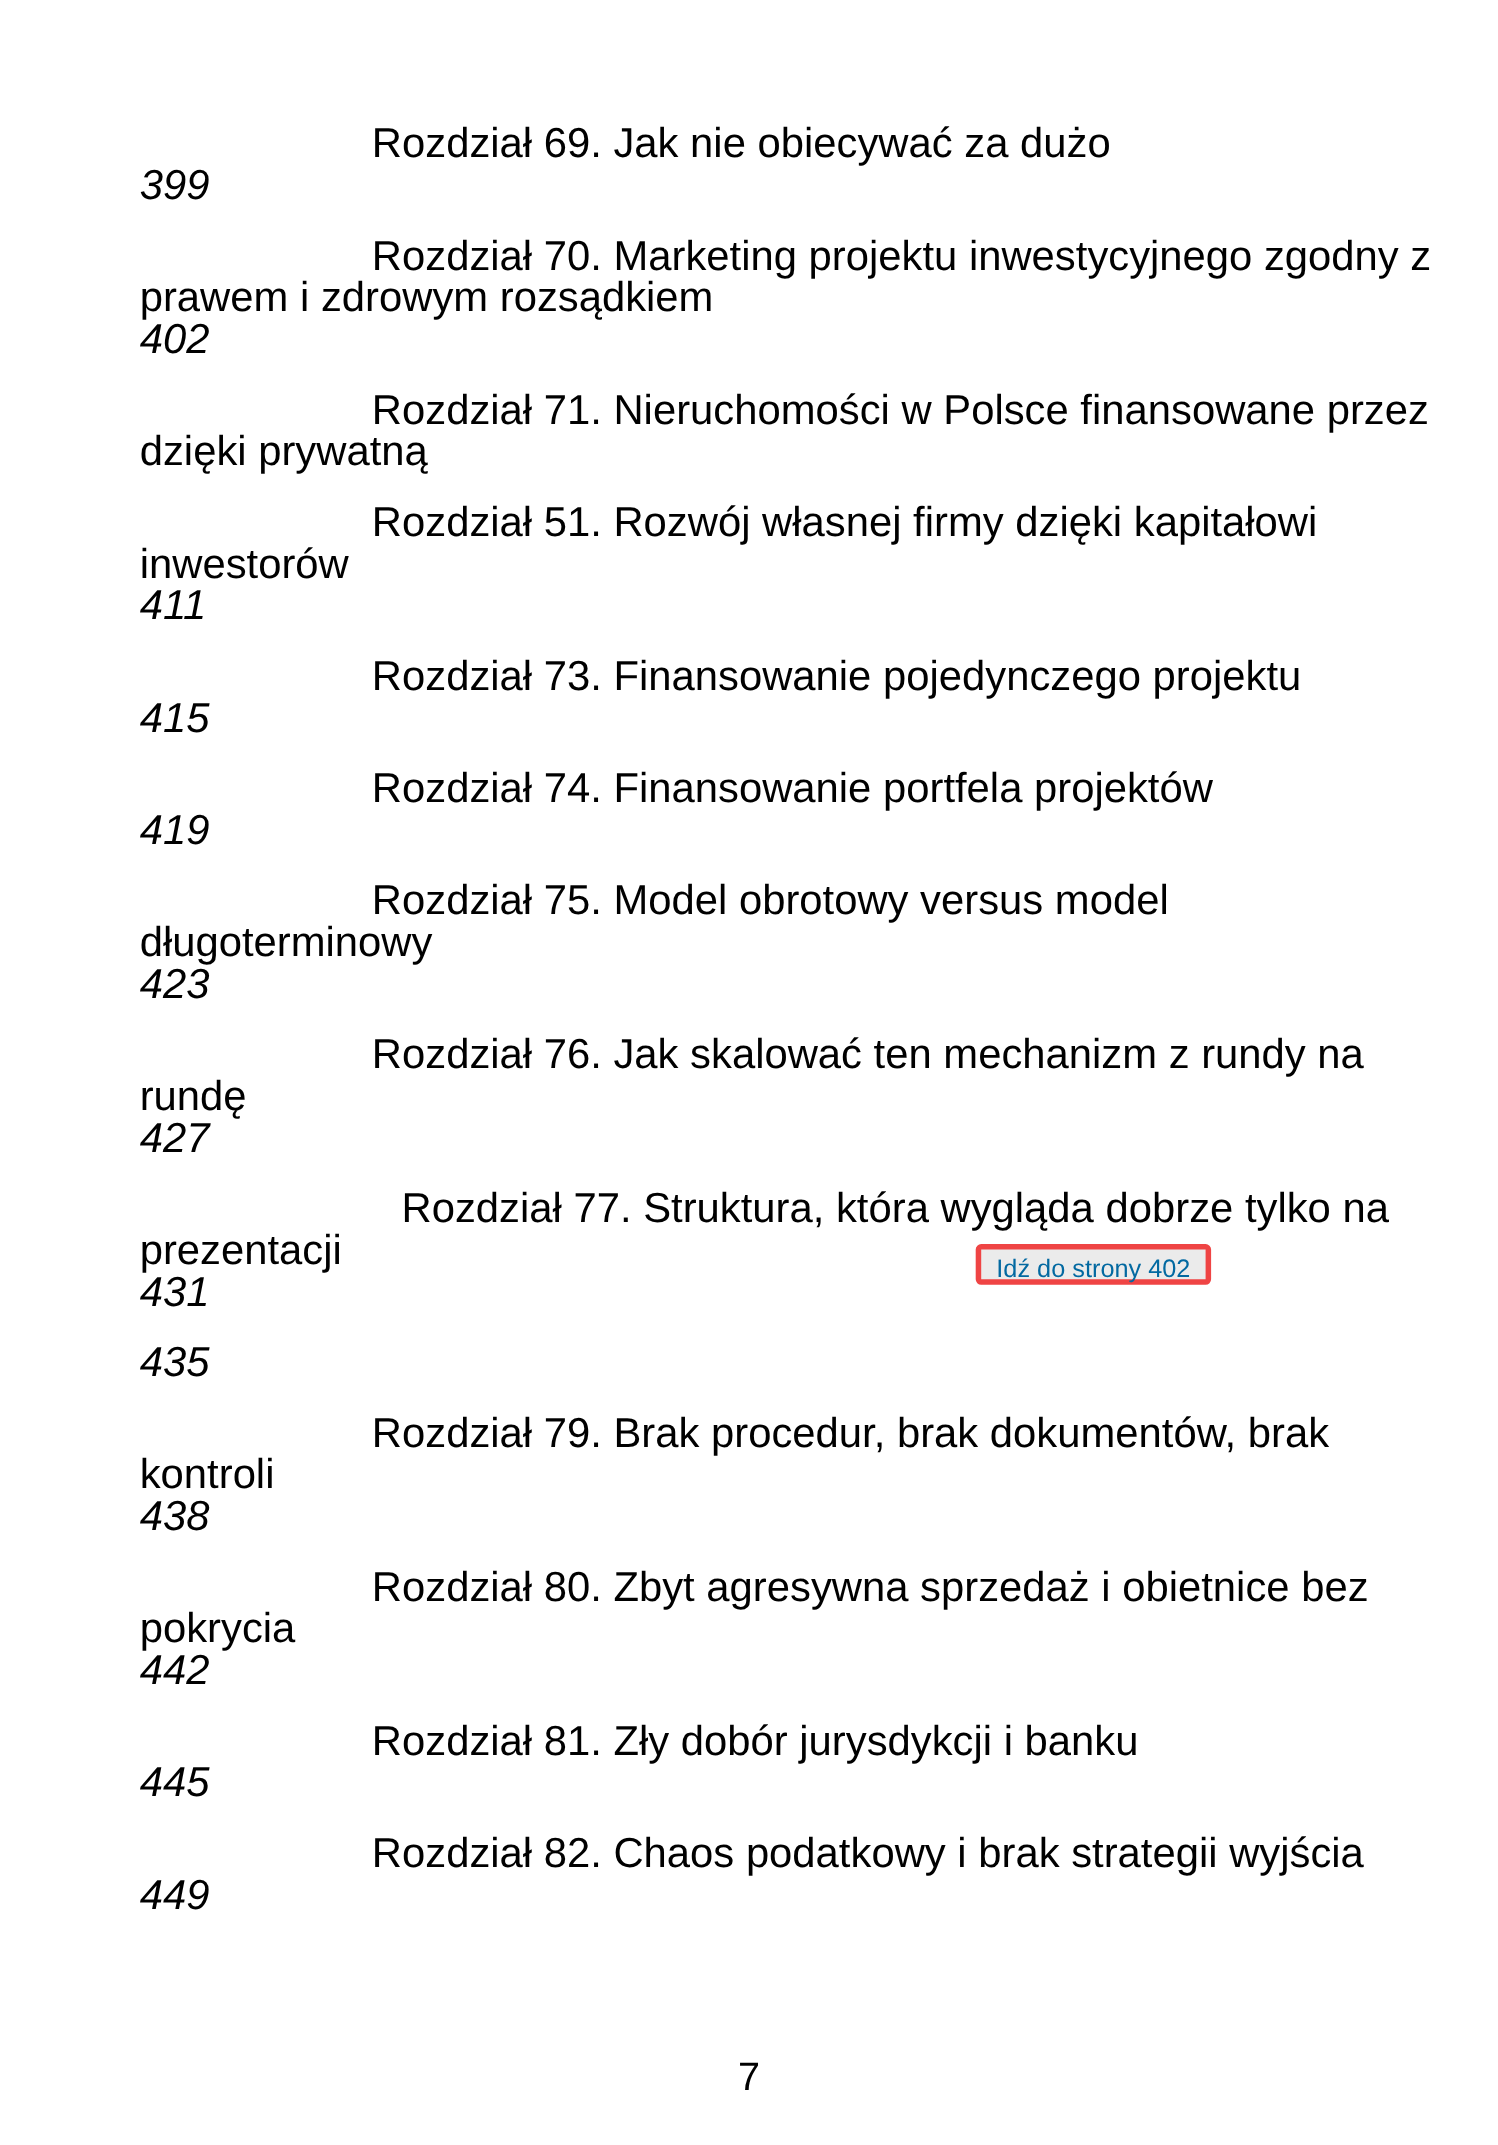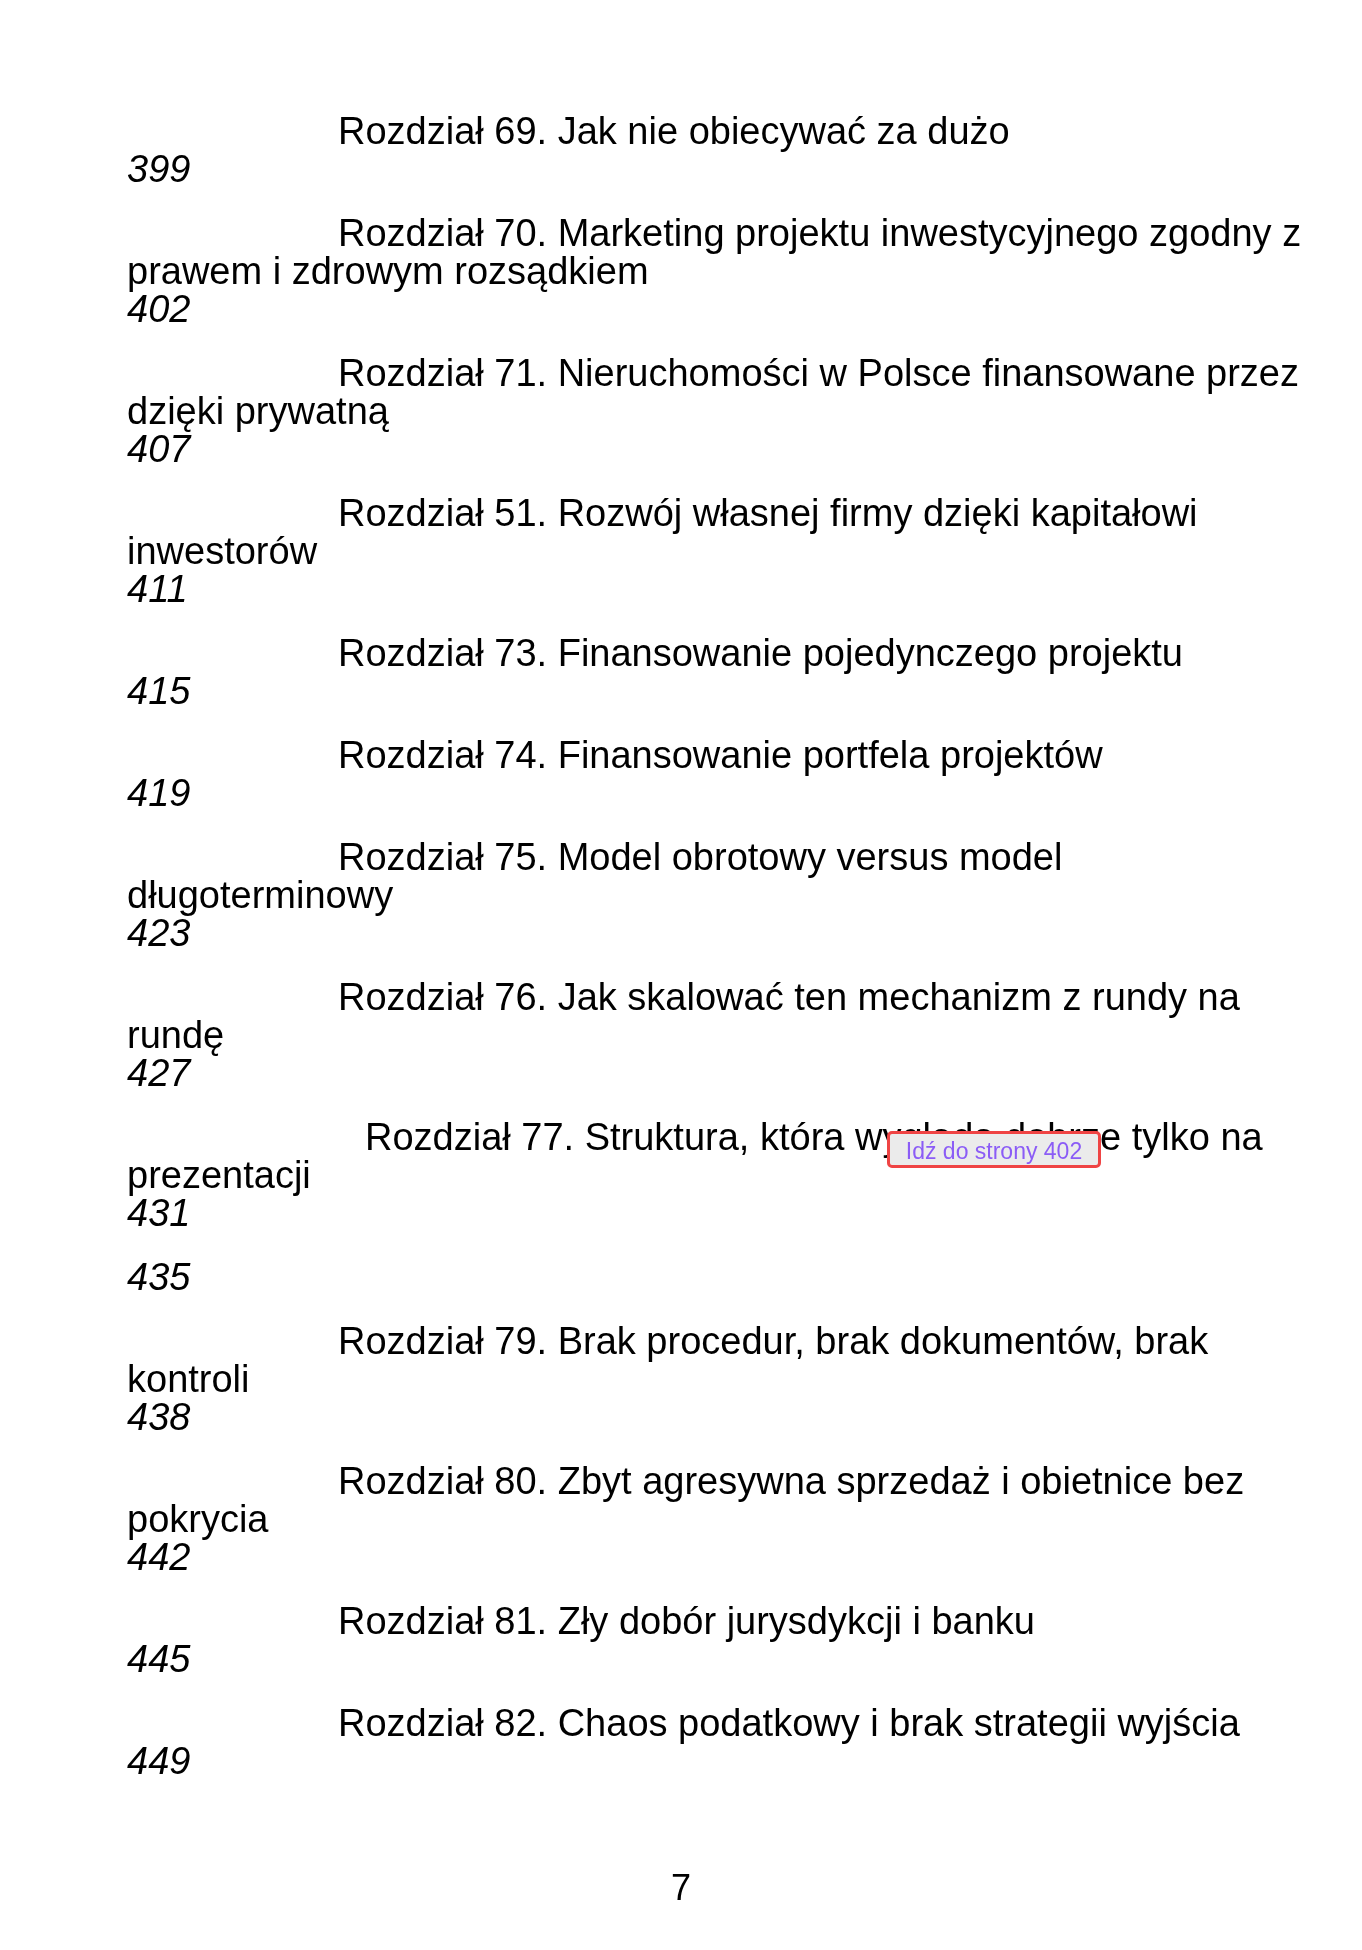--- a/index.html
+++ b/index.html
@@ -33,23 +33,23 @@
     text-align: center;
     line-height: 38px;
     font-size: 36px;
   }
   .tooltip {
     position: absolute;
     left: 887px; top: 1131px;
     width: 214px; height: 37px;
     box-sizing: border-box;
     background: #ebebeb;
-    border: 3px solid #ef4444;
+    border: 5px solid #ef4444;
     border-radius: 5px;
-    color: #8b5cf6;
+    color: #0369a1;
     font-size: 23px;
     line-height: 35px;
     text-align: center;
     white-space: nowrap;
     z-index: 10;
   }
 </style>
 </head>
 <body>
 
@@ -62,21 +62,20 @@
 
   <div class="entry">
     <p class="title">Rozdział 70. Marketing projektu inwestycyjnego zgodny z</p>
     <p class="cont">prawem i zdrowym rozsądkiem</p>
     <p class="pagenum">402</p>
   </div>
 
   <div class="entry">
     <p class="title">Rozdział 71. Nieruchomości w Polsce finansowane przez</p>
     <p class="cont">dzięki prywatną</p>
-    <p class="pagenum">407</p>
   </div>
 
   <div class="entry">
     <p class="title">Rozdział 51. Rozwój własnej firmy dzięki kapitałowi</p>
     <p class="cont">inwestorów</p>
     <p class="pagenum">411</p>
   </div>
 
   <div class="entry">
     <p class="title">Rozdział 73. Finansowanie pojedynczego projektu</p>

